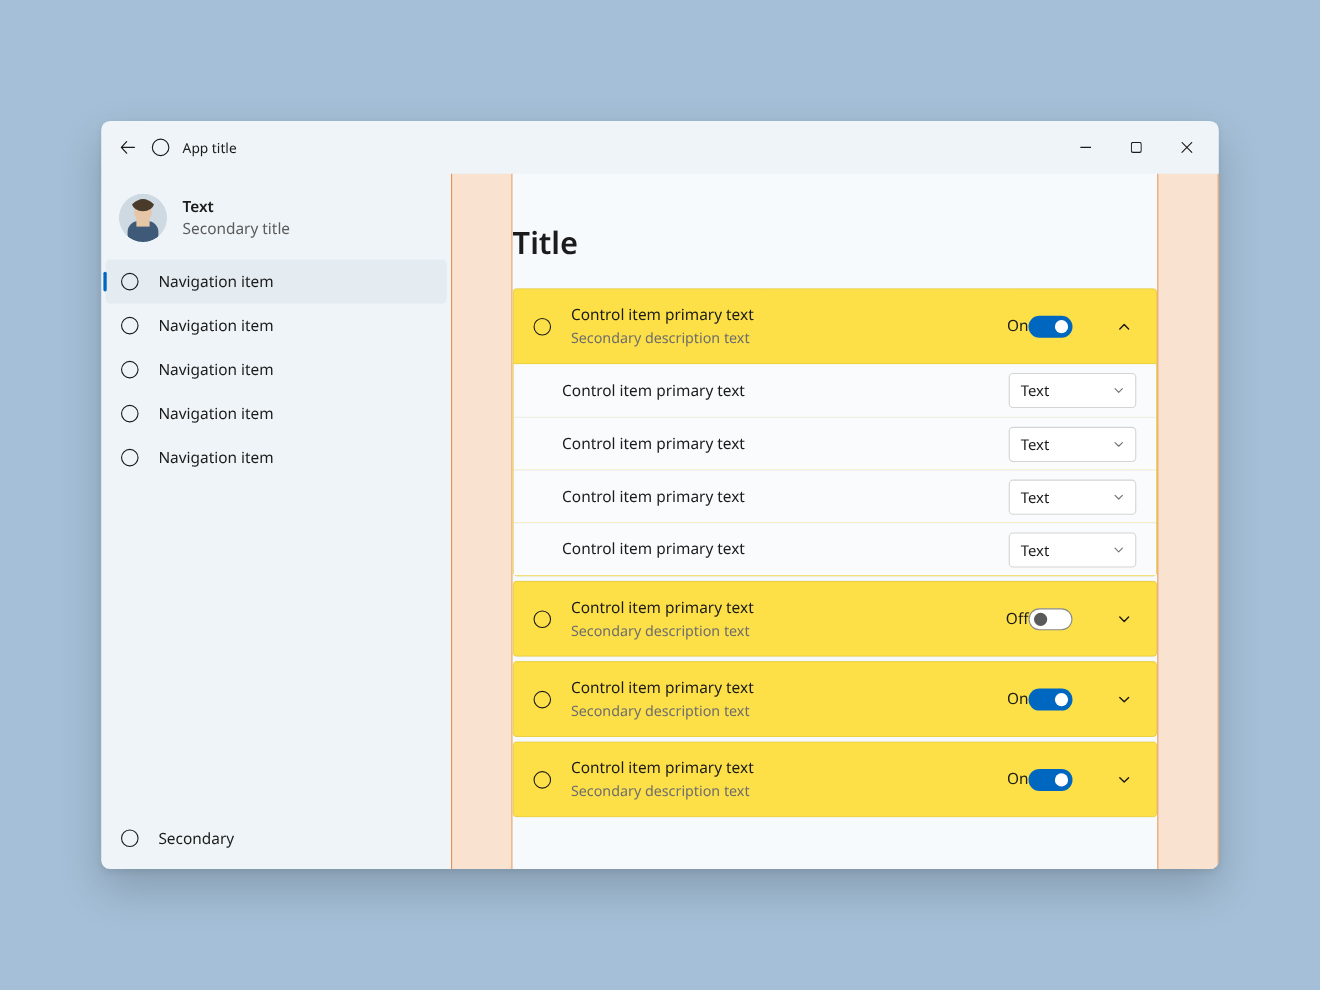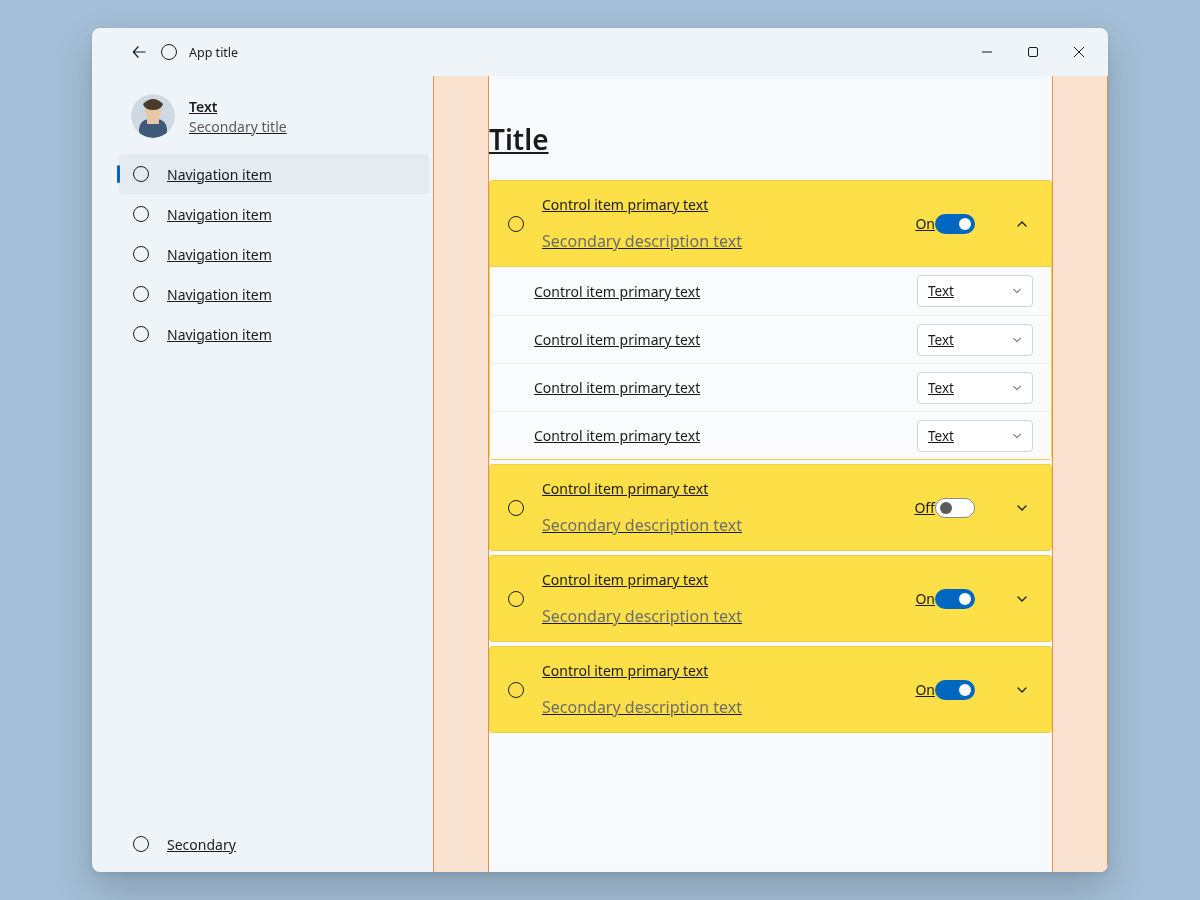--- a/index.html
+++ b/index.html
@@ -8,44 +8,43 @@
     background: #a4bfd7;
     font-family: "Segoe UI", "Segoe UI Variable", system-ui, sans-serif;
     font-size: 14px;
     color: #1b1b1b;
     display: flex;
     align-items: center;
     justify-content: center;
   }
   .window {
     width: 1016px;
-    height: 844px;
+    height: 680px;
     background: #eef4f8;
     border-radius: 8px;
     box-shadow: 0 18px 40px rgba(0,0,0,.18), 0 2px 6px rgba(0,0,0,.08);
     display: flex;
     flex-direction: column;
     overflow: hidden;
-    padding-left: 23px;
   }
   
   .titlebar {
     height: 48px;
     display: flex;
     align-items: center;
     padding: 0 6px 0 14px;
   }
   .tb-left { display:flex; align-items:center; gap:12px; flex:1; }
   .back-btn { width:20px; height:20px; display:flex; align-items:center; justify-content:center; cursor:pointer; }
   .hollow-circle { width:16px; height:16px; border:1.3px solid #1b1b1b; border-radius:50%; display:inline-block; }
   .app-title { font-size:12.5px; color:#1b1b1b; }
   .win-controls { display:flex; }
   .win-btn { width:46px; height:32px; display:flex; align-items:center; justify-content:center; cursor:pointer; }
   
-  .body { flex:1; display:flex; min-height:0;text-decoration:underline; }
+  .body { flex:1; display:flex; min-height:0; }
   
   .sidebar { width:318px; display:flex; flex-direction:column; padding-top:12px; }
   .profile { display:flex; align-items:center; gap:14px; padding:6px 16px 14px 16px; }
   .avatar { width:44px; height:44px; border-radius:50%; overflow:hidden; flex-shrink:0; }
   .profile-text .primary { font-weight:600; font-size:14px; }
   .profile-text .secondary { font-size:14px; color:#5b5b5b; margin-top:1px; }
   .nav-list { display:flex; flex-direction:column; margin-top:2px;text-align:center; }
   .nav-item {
     height:40px; display:flex; align-items:center; gap:18px;
     padding:0 14px; margin:0 4px; border-radius:4px; cursor:pointer;
@@ -69,21 +68,21 @@
   .card {
     background:#fde047; border:1px solid rgba(0,0,0,.07); border-radius:4px;
     margin-bottom:4px;
   }
   .card-head {
     display:flex; align-items:center; gap:18px; padding:14px 18px; min-height:62px;
   }
   .card-head .hollow-circle { flex-shrink:0; }
   .card-titles { flex:1; min-width:0; }
   .card-titles .p { font-size:14px; }
-  .card-titles .s { font-size:16px; color:#6d6d6d; margin-top:16px; }
+  .card-titles .s { font-size:13px; color:#6d6d6d; margin-top:2px; }
   .toggle-group { display:flex; align-items:center; }
   .toggle-label { font-size:14px; }
   .toggle {
     width:40px; height:20px; border-radius:10px; position:relative; cursor:pointer;
   }
   .toggle.on { background:#0067c0; }
   .toggle.off { background:#fff; border:1px solid #8a8a8a; }
   .toggle .knob { position:absolute; top:50%; transform:translateY(-50%); width:12px; height:12px; border-radius:50%; }
   .toggle.on .knob { right:4px; background:#fff; }
   .toggle.off .knob { left:4px; background:#5a5a5a; }

